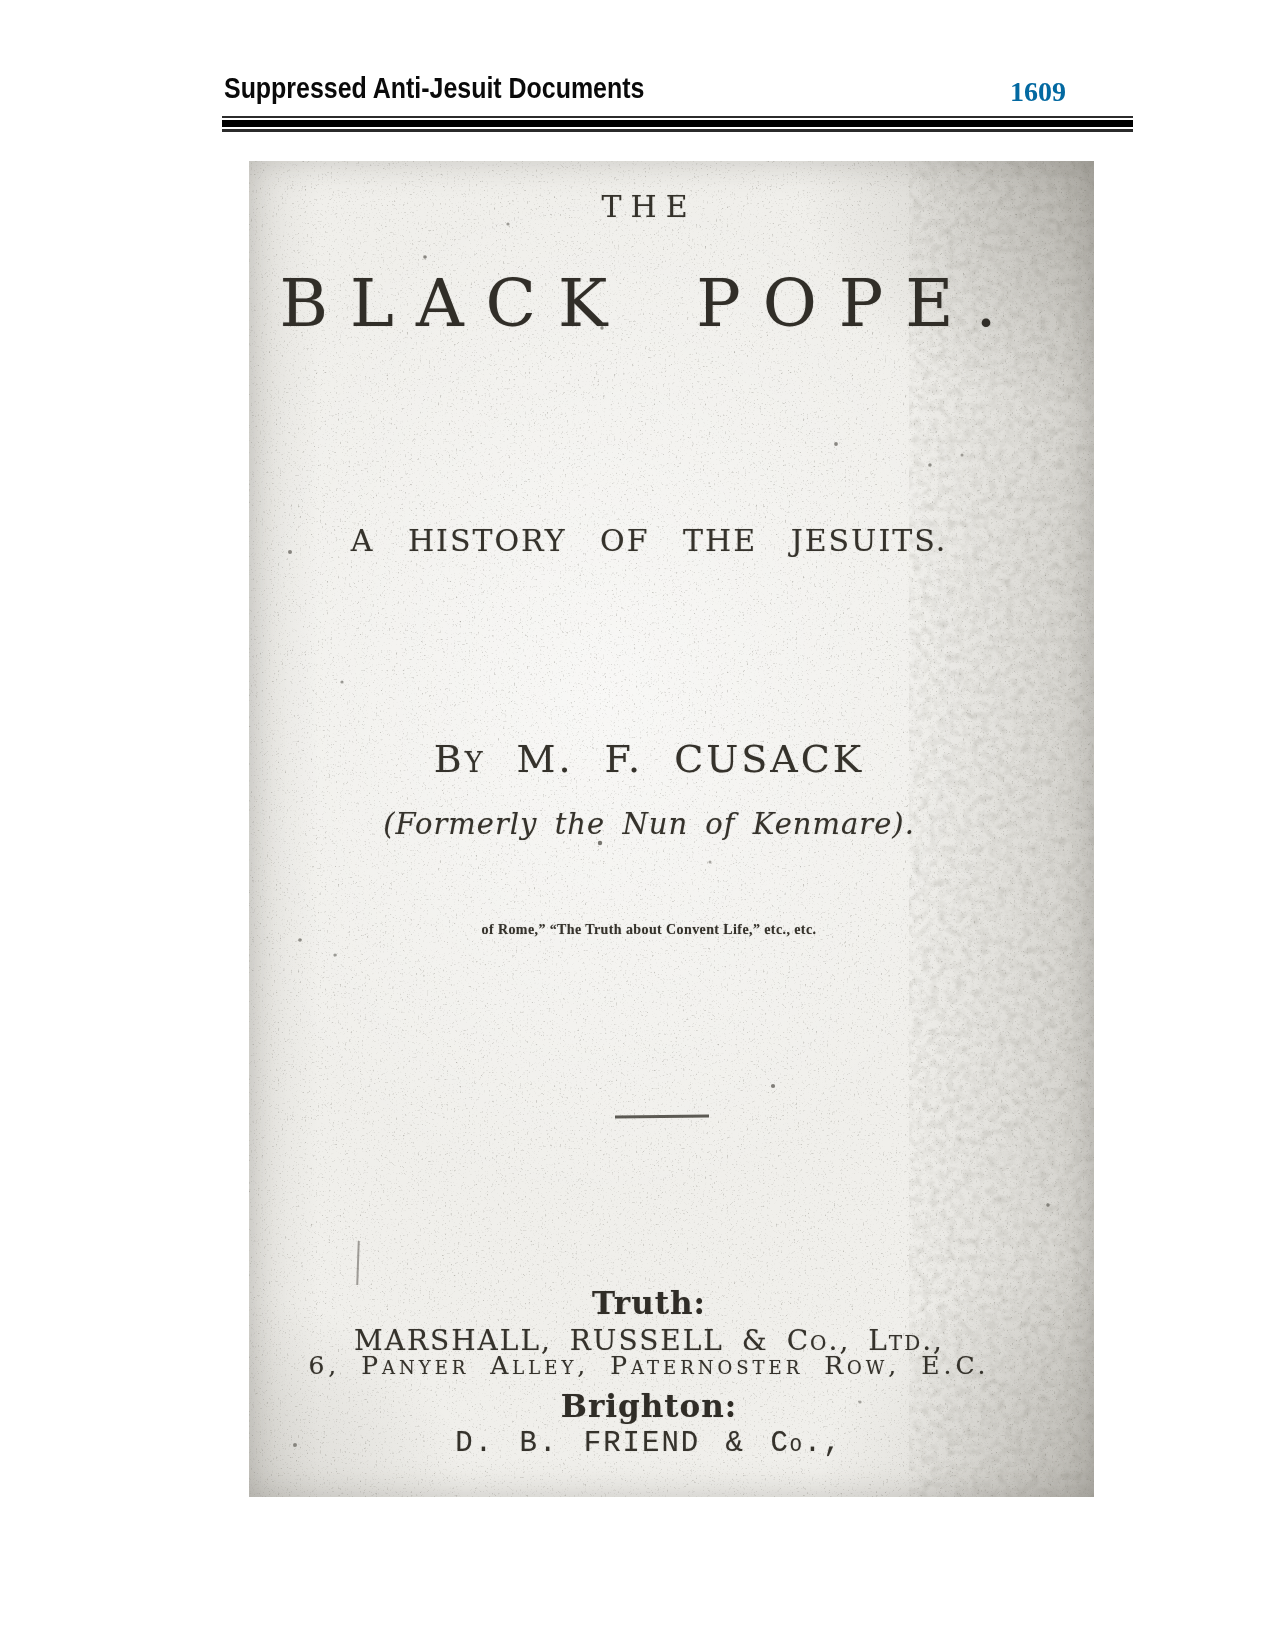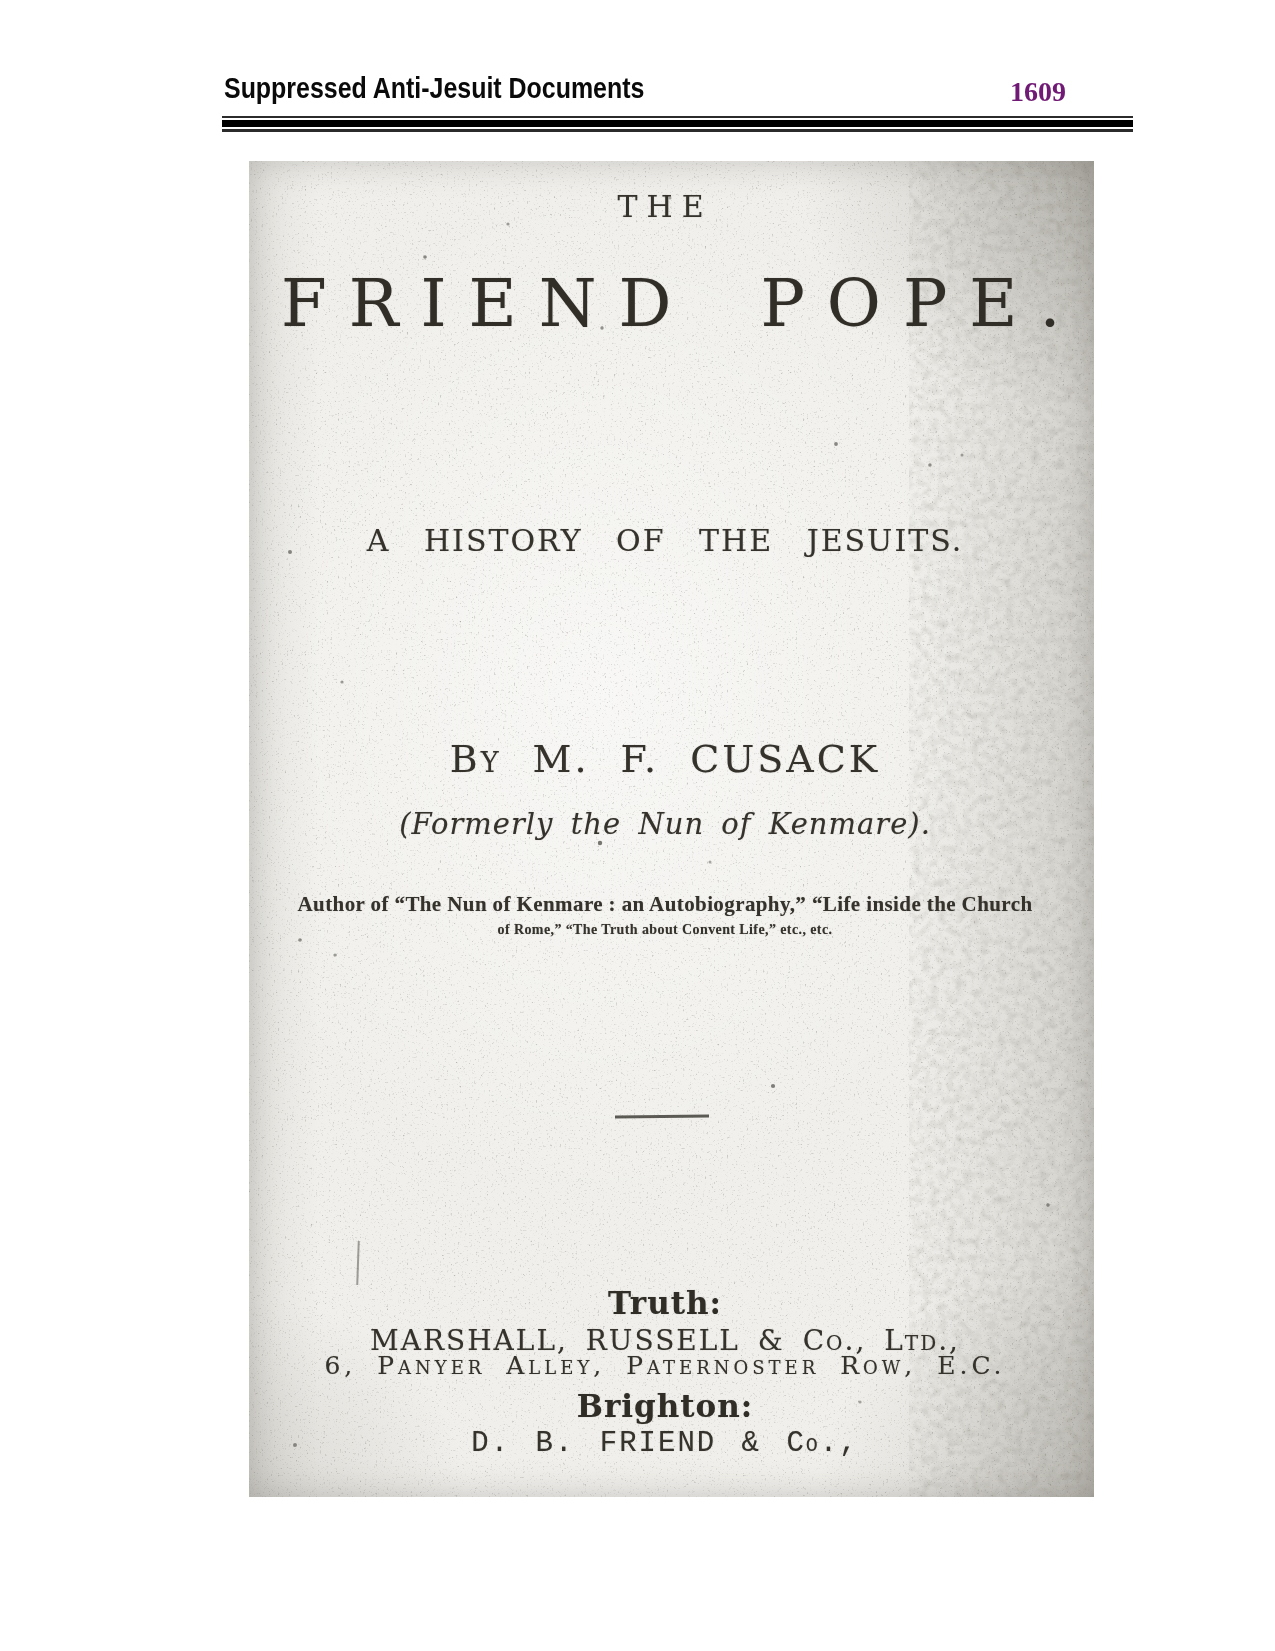--- a/index.html
+++ b/index.html
@@ -22,21 +22,21 @@
     letter-spacing: 0px;
     transform: scaleX(0.86);
     transform-origin: left center;
     white-space: nowrap;
   }
   .doc-page-number {
     position: absolute; left: 1010px; top: 76px;
     font-family: "Liberation Serif", serif;
     font-weight: 700;
     font-size: 28px;
-    color: #701a75;
+    color: #0369a1;
   }
   .header-rule {
     position: absolute; left: 222px; top: 116px;
     width: 911px; height: 16px;
     background: linear-gradient(
       to bottom,
       #2b2b2b 0px, #2b2b2b 2.5px,
       rgba(0,0,0,0) 2.5px, rgba(0,0,0,0) 4.5px,
       #000000 4.5px, #000000 11.5px,
       rgba(0,0,0,0) 11.5px, rgba(0,0,0,0) 13.5px,
@@ -108,21 +108,20 @@
   }
 
   
   .line {
     position: absolute; left: 0; width: 800px;
     text-align: center;
     color: #35322b;
     font-family: "DejaVu Serif", serif;
     white-space: nowrap;
     text-shadow: 0 0 1px rgba(53,50,43,0.35);
-    padding-left: 32px;
   }
   .t-the       { top:  28px; font-size: 30px; letter-spacing: 9px; }
   .t-main      { top: 104px; font-size: 66px; letter-spacing: 22px; word-spacing: 24px; color: #312e28; }
   .t-subtitle  { top: 362px; font-size: 30px; letter-spacing: 2px; word-spacing: 22px; }
   .t-byline    { top: 576px; font-size: 38px; font-variant: small-caps; letter-spacing: 3px; word-spacing: 16px; }
   .t-former    { top: 646px; font-size: 29px; font-style: italic; word-spacing: 7px; letter-spacing: 1px; }
   .t-credit1   { top: 731px; font-size: 21px; font-weight: 700; font-family: "Liberation Serif", serif; letter-spacing: 0.4px; }
   .t-credit2   { top: 761px; font-size: 14px; font-weight: 700; font-family: "Liberation Serif", serif; letter-spacing: 0.4px; }
   .sep-rule {
     position: absolute; left: 366px; top: 954px;
@@ -172,29 +171,28 @@
     <div class="shade shade-right"></div>
     <div class="shade shade-top-right"></div>
     <div class="shade shade-bottom-right"></div>
     <div class="shade shade-left"></div>
     <div class="shade shade-bottom-left"></div>
     <div class="specks"></div>
     <div class="scratch"></div>
 
     <div class="line t-the">THE</div>
 
-    <div class="line t-main">FRIEND POPE.</div>
+    <div class="line t-main">BLACK POPE.</div>
 
     <div class="line t-subtitle">A HISTORY OF THE JESUITS.</div>
 
     <div class="line t-former">(Formerly the Nun of Kenmare).</div>
 
     <div class="line t-byline">By M. F. CUSACK</div>
 
-    <div class="line t-credit1">Author of “The Nun of Kenmare : an Autobiography,” “Life inside the Church</div>
 
     <div class="line t-credit2">of Rome,” “The Truth about Convent Life,” etc., etc.</div>
 
     <div class="sep-rule"></div>
 
     <div class="line t-london-label">Truth:</div>
 
     <div class="line t-london-pub">MARSHALL, RUSSELL &amp; Co., Ltd.,</div>
 
     <div class="line t-london-addr">6, Panyer Alley, Paternoster Row, E.C.</div>

